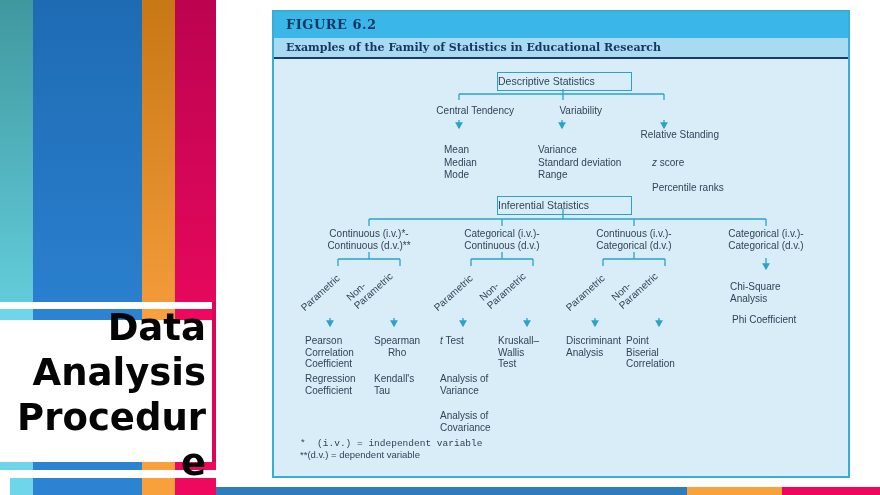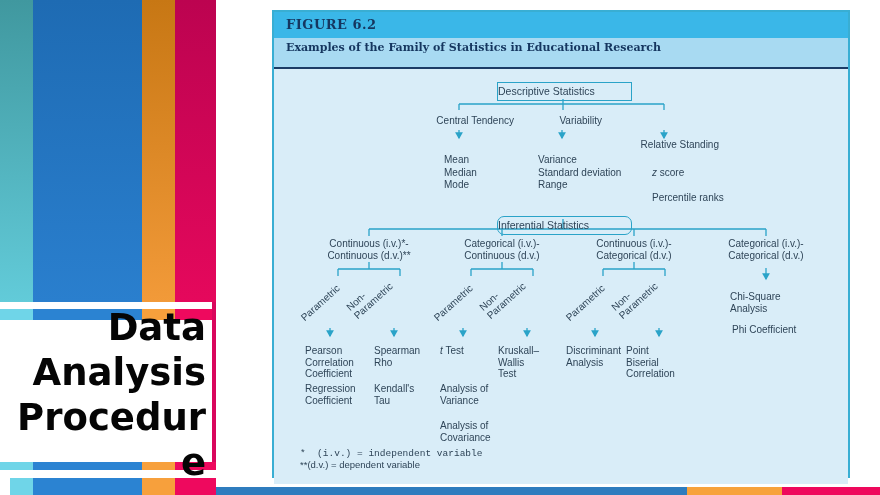--- a/index.html
+++ b/index.html
@@ -11,21 +11,21 @@
   .stripe-seg{position:absolute;}
   
   #slide-title{position:absolute;left:0;top:305px;width:206px;text-align:right;
     font-family:"DejaVu Sans",sans-serif;font-weight:bold;font-size:37px;line-height:45px;
     color:#050505;overflow-wrap:anywhere;word-break:break-word;z-index:6;}
   
   #figure{position:absolute;left:272px;top:10px;width:574px;height:464px;
     border:2px solid #39aed3;background:#d9edf8;}
   #fig-header{height:26px;background:#3ab7e8;color:#15365f;font-family:"DejaVu Serif",serif;
     font-weight:bold;font-size:13px;line-height:26px;padding-left:12px;letter-spacing:.5px;}
-  #fig-caption{height:29px;background:#a8daf2;color:#15365f;font-family:"DejaVu Serif",serif;
+  #fig-caption{height:19px;background:#a8daf2;color:#15365f;font-family:"DejaVu Serif",serif;
     font-weight:bold;font-size:11px;line-height:19px;padding-left:12px;}
   #fig-rule{height:2px;background:#1b3c66;}
   #fig-body{position:relative;width:574px;height:415px;background:#d9edf8;
     color:#2f4558;font-size:10px;line-height:11.5px;}
   #fig-body svg{position:absolute;left:0;top:0;}
   .nodebox{position:absolute;left:223px;width:133px;height:17px;border:1px solid #2aa3c8;
     display:flex;align-items:center;justify-content:flex-start;font-size:10.5px;color:#2f4558;}
   .blabel{position:absolute;text-align:right;font-size:10px;}
   .list{position:absolute;white-space:pre-line;font-size:10px;line-height:12.5px;}
   .leaf{position:absolute;white-space:pre-line;font-size:10px;line-height:11.5px;}
@@ -117,21 +117,21 @@
 Median
 Mode</div>
       <div class="list" style="left:264px;top:85px;">Variance
 Standard deviation
 Range</div>
       <div class="list" style="left:378px;top:85px;">
         <div><span class="ital">z</span><span> score</span></div>
         <div>Percentile ranks</div>
       </div>
 
-      <div class="nodebox" style="top:147px;border-radius:7px;">
+      <div class="nodebox" style="top:137px;">
           <span>Inferential Statistics</span>
         </div>
 
       <div class="child" style="left:45px;top:169px;">Continuous (i.v.)*-
 Continuous (d.v.)**</div>
       <div class="child" style="left:178px;top:169px;">Categorical (i.v.)-
 Continuous (d.v.)</div>
       <div class="child" style="left:310px;top:169px;">Continuous (i.v.)-
 Categorical (d.v.)</div>
       <div class="child" style="left:442px;top:169px;">Categorical (i.v.)-
@@ -145,21 +145,21 @@
 Parametric</div>
       <div class="diag" style="left:297px;top:243px;">Parametric</div>
       <div class="diag" style="left:350px;top:230px;">Non-
 Parametric</div>
 
       <div class="leaf" style="left:31px;top:276px;">Pearson
 Correlation
 Coefficient</div>
       <div class="leaf" style="left:31px;top:314px;">Regression
 Coefficient</div>
-      <div class="leaf" style="left:100px;top:276px;">Spearman
+      <div class="leaf" style="left:100px;top:276px;text-align:center;">Spearman
 Rho</div>
       <div class="leaf" style="left:100px;top:314px;">Kendall's
 Tau</div>
       <div class="leaf" style="left:166px;top:276px;"><span class="ital">t</span><span> Test</span></div>
       <div class="leaf" style="left:166px;top:314px;">Analysis of
 Variance</div>
       <div class="leaf" style="left:166px;top:351px;">Analysis of
 Covariance</div>
       <div class="leaf" style="left:224px;top:276px;">Kruskall–
 Wallis

